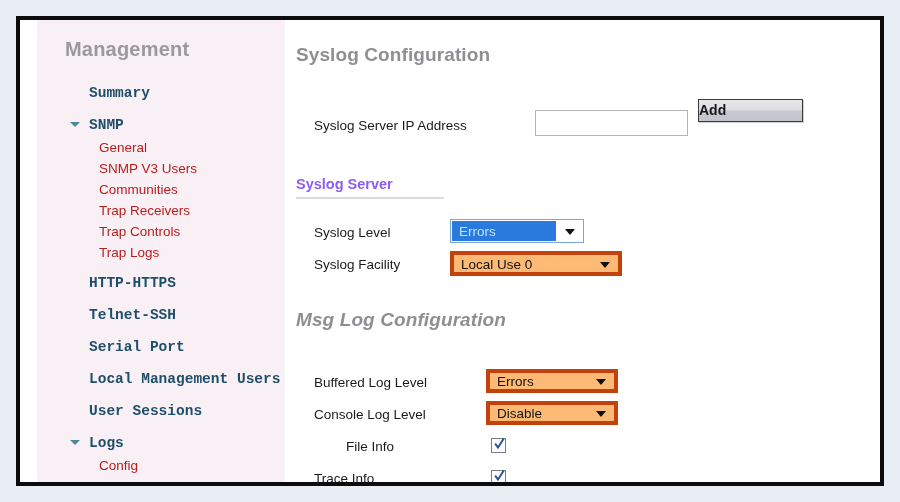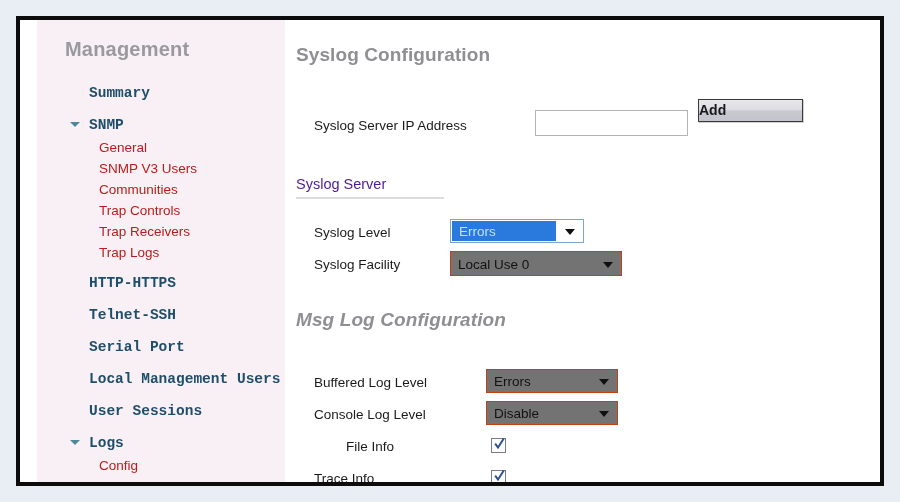--- a/index.html
+++ b/index.html
@@ -108,22 +108,22 @@
     color: #8f8f93;
     letter-spacing: .1px;
   }
   #heading-syslog { left: 11px; top: 24px; }
   #heading-msglog { left: 11px; top: 289px; font-style: italic; }
 
   .section-head {
     position: absolute;
     left: 11px;
     font-size: 14.5px;
-    font-weight: normal;
-    color: #4c1d95;
+    font-weight: bold;
+    color: #8b5cf6;
   }
   #sec-syslog-server { top: 156px; }
   .section-rule {
     position: absolute;
     left: 11px;
     top: 177px;
     width: 148px;
     height: 2px;
     background: #dcdcdc;
   }
@@ -159,22 +159,22 @@
     font-weight: bold;
     color: #18181c;
     cursor: pointer;
     box-shadow: 1px 1px 0 rgba(120,120,120,.35);
   }
 
   
   .select {
     position: absolute;
     box-sizing: border-box;
-    border: 1px solid #c2410c;
-    background: #737373;
+    border: 4px solid #c2410c;
+    background: #fdba74;
     cursor: pointer;
   }
   .select .sel-text {
     position: absolute;
     left: 7px;
     top: 50%;
     transform: translateY(-50%);
     font-size: 13.5px;
     color: #111111;
     white-space: nowrap;
@@ -252,24 +252,24 @@
           <div class="nav-sub">
             <span>General</span>
           </div>
           <div class="nav-sub">
             <span>SNMP V3 Users</span>
           </div>
           <div class="nav-sub">
             <span>Communities</span>
           </div>
           <div class="nav-sub">
+            <span>Trap Receivers</span>
+          </div>
+          <div class="nav-sub">
             <span>Trap Controls</span>
-          </div>
-          <div class="nav-sub">
-            <span>Trap Receivers</span>
           </div>
           <div class="nav-sub">
             <span>Trap Logs</span>
           </div>
 
           <div class="nav-top spaced">
             <span>HTTP-HTTPS</span>
           </div>
           <div class="nav-top spaced">
             <span>Telnet-SSH</span>

